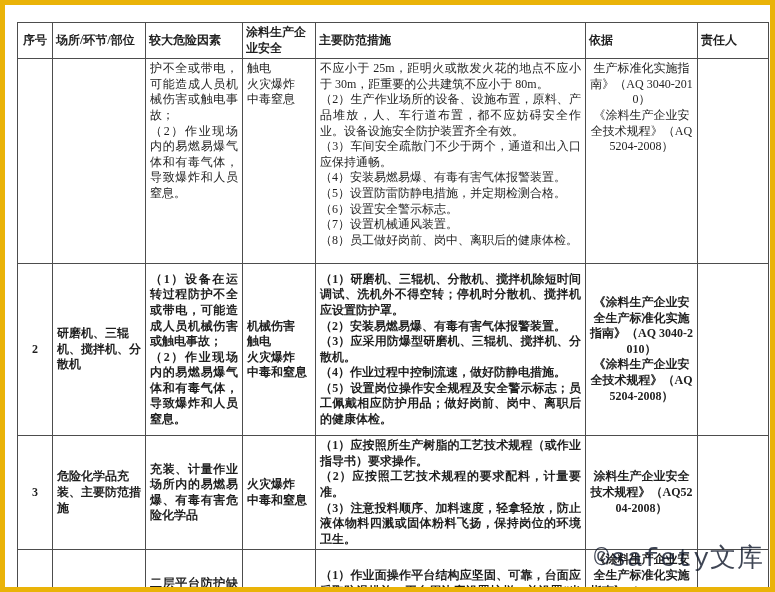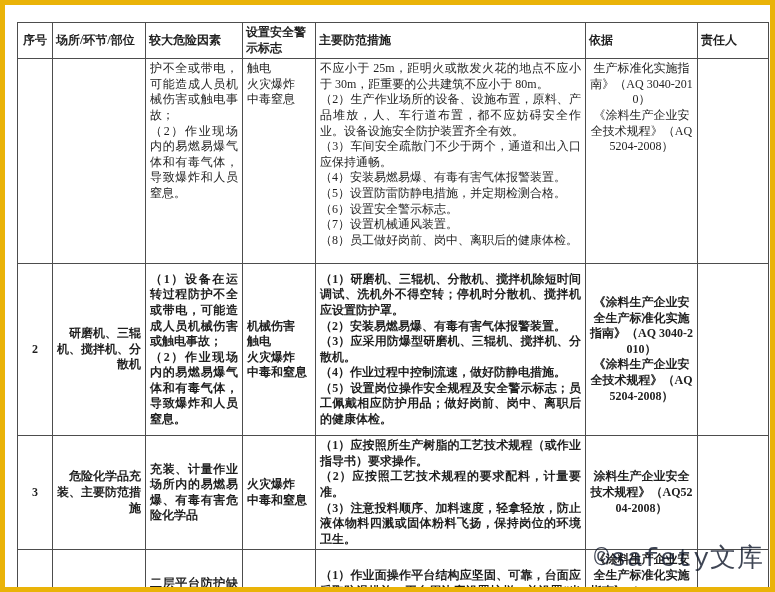--- a/index.html
+++ b/index.html
@@ -31,21 +31,21 @@
   }
   .hazard th{
     font-weight:bold;
     text-align:left;
     vertical-align:middle;
     height:30px;
     padding:2px 3px;
   }
   thead th.c-no{text-align:center;padding:2px 1px;}
   .c-no{text-align:center;}
-  .c-loc{text-align:right;}
+  .c-loc{text-align:left;}
   .c-risk{text-align:justify;text-justify:inter-character;}
   .c-acc{text-align:left;}
   .c-meas{text-align:justify;text-justify:inter-character;}
   .c-basis{text-align:center;}
   .r1{height:205px;}
   .r2{height:172px;}
   .r3{height:86px;}
   .r4{height:68px;}
   .r1 td{vertical-align:top;}
   .r2 td,.r3 td,.r4 td{vertical-align:middle;font-weight:bold;}
@@ -72,21 +72,21 @@
       <col style="width:73px">
         <col style="width:270px">
         <col style="width:112px">
       <col style="width:71px">
     </colgroup>
     <thead>
       <tr>
         <th class="c-no">序号</th>
         <th class="c-loc">场所/环节/部位</th>
         <th class="c-risk">较大危险因素</th>
-        <th class="c-acc">设置安全警示标志</th>
+        <th class="c-acc">涂料生产企业安全</th>
         <th class="c-meas">主要防范措施</th>
         <th class="c-basis">依据</th>
         <th class="c-resp">责任人</th>
       </tr>
     </thead>
     <tbody>
       <tr class="r1">
         <td class="c-no"></td>
         <td class="c-loc"></td>
         <td class="c-risk">护不全或带电，可能造成人员机械伤害或触电事故；

